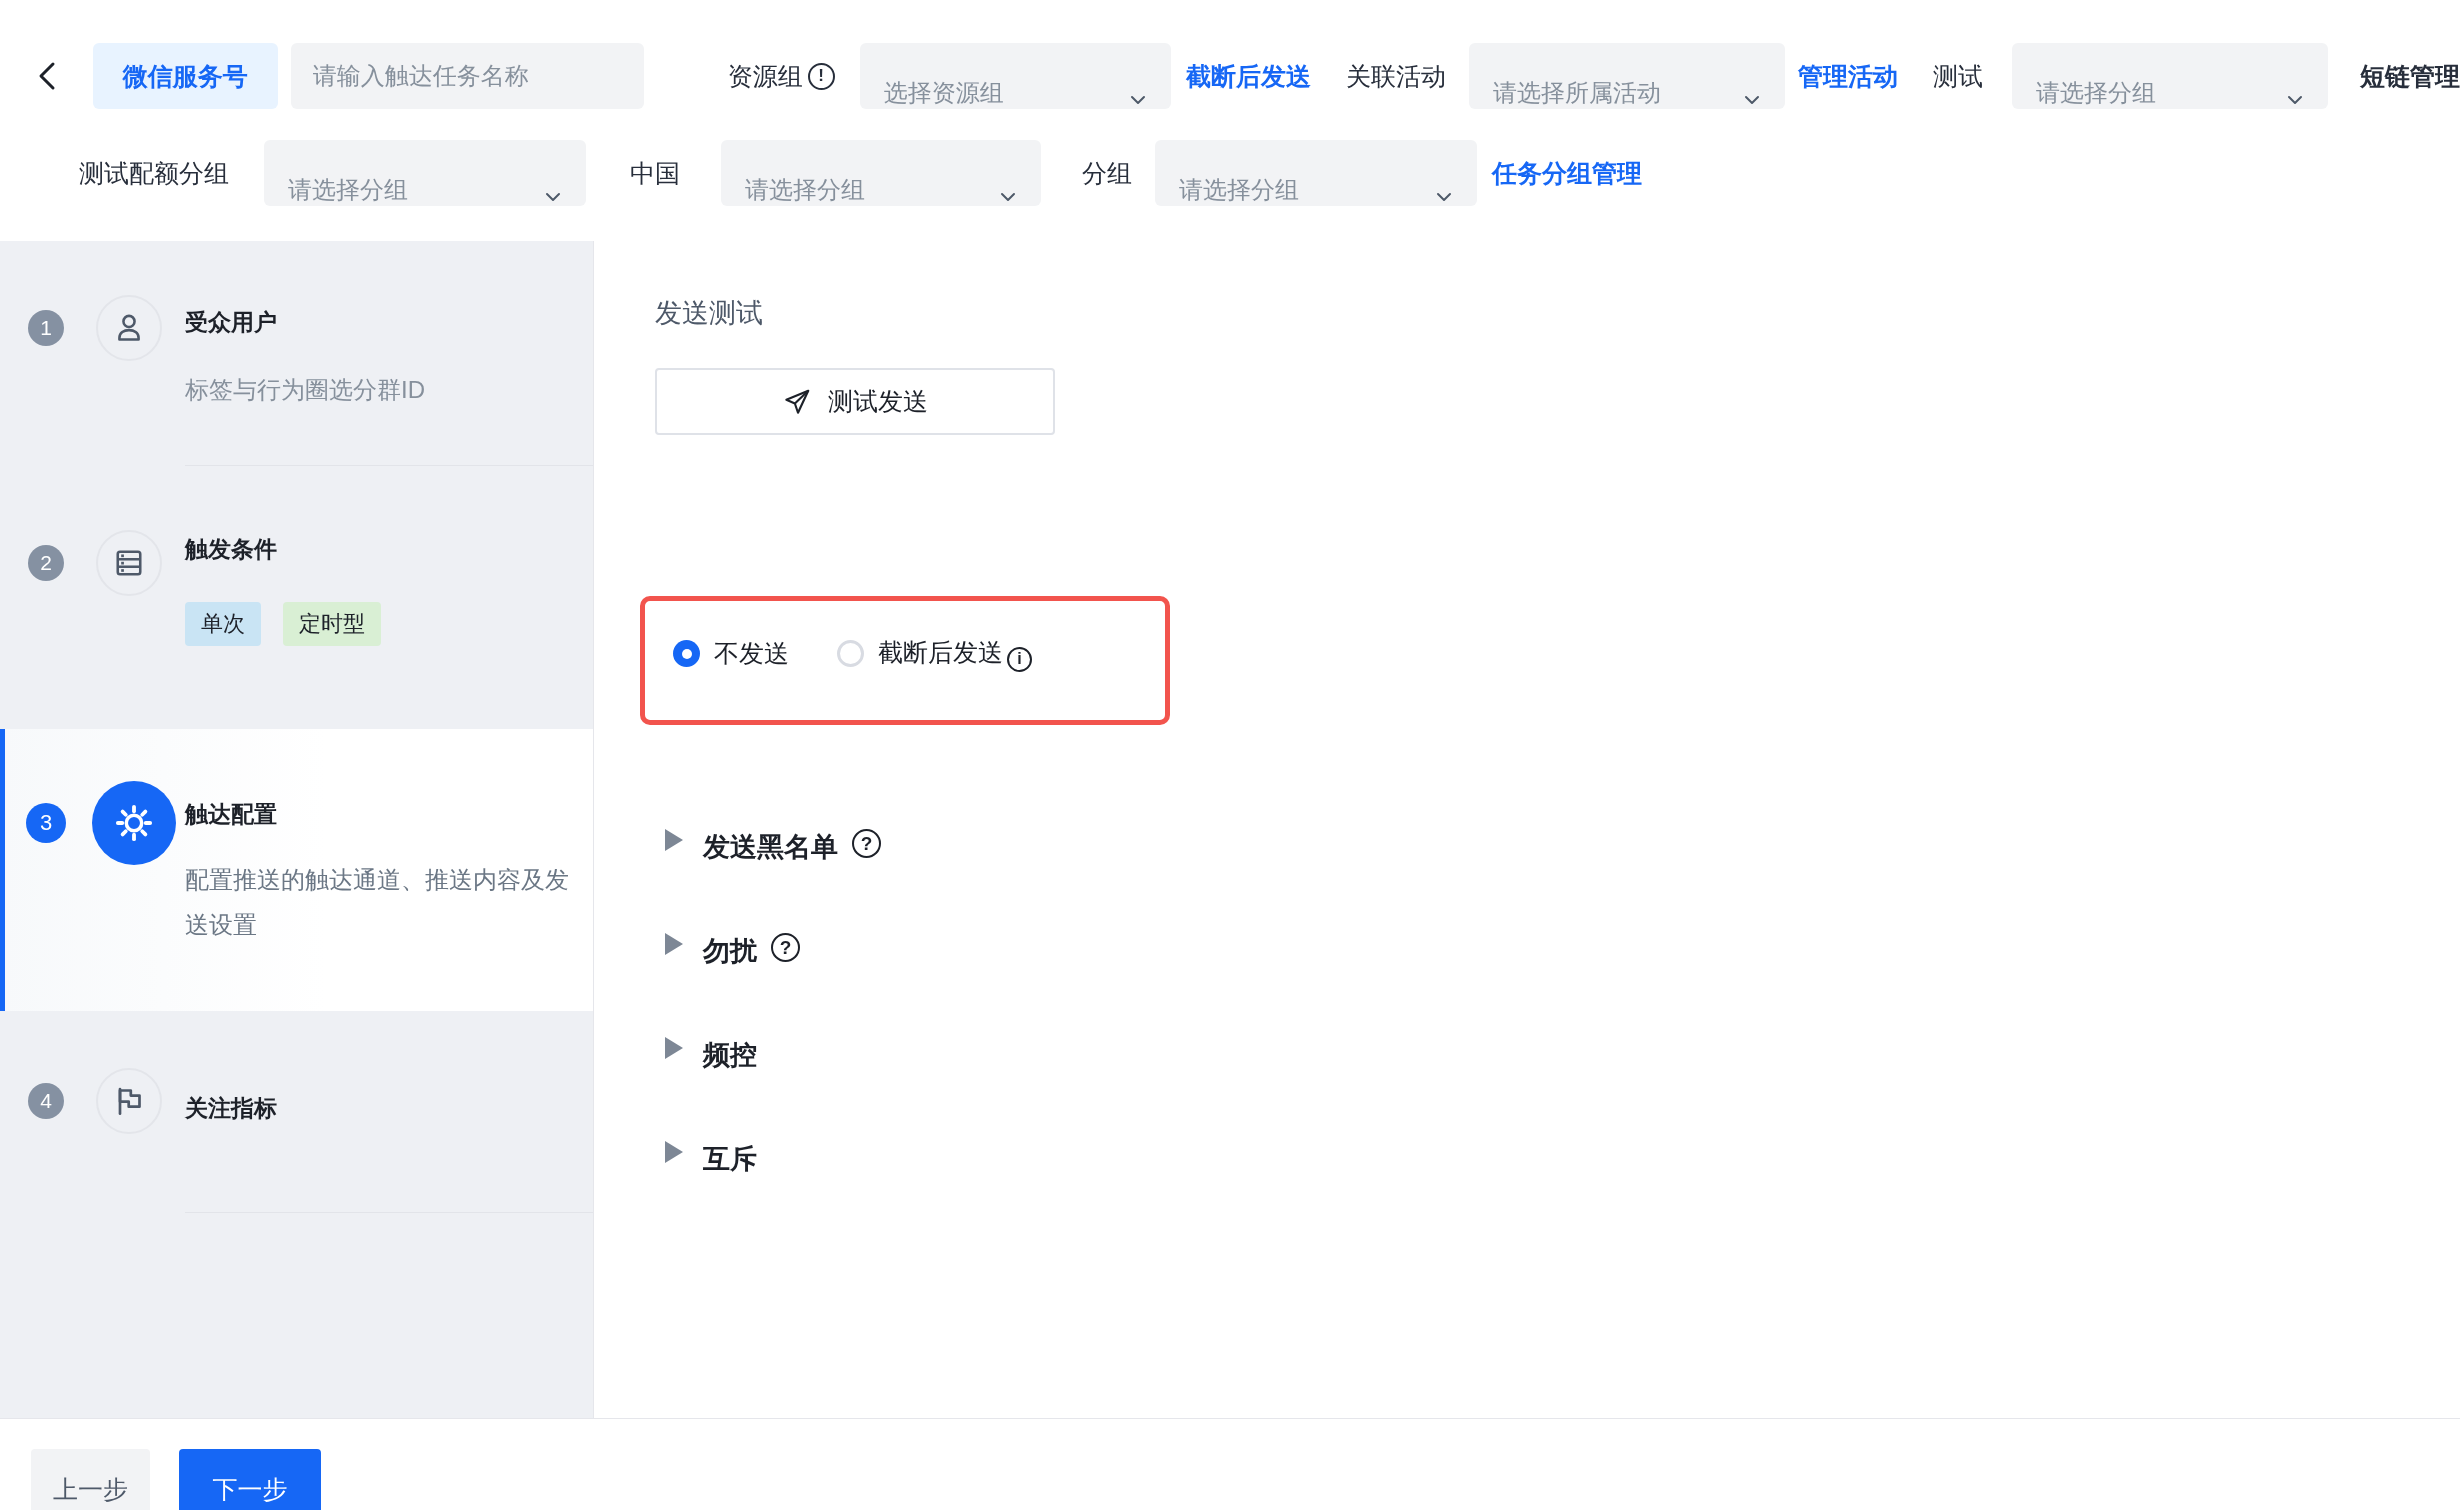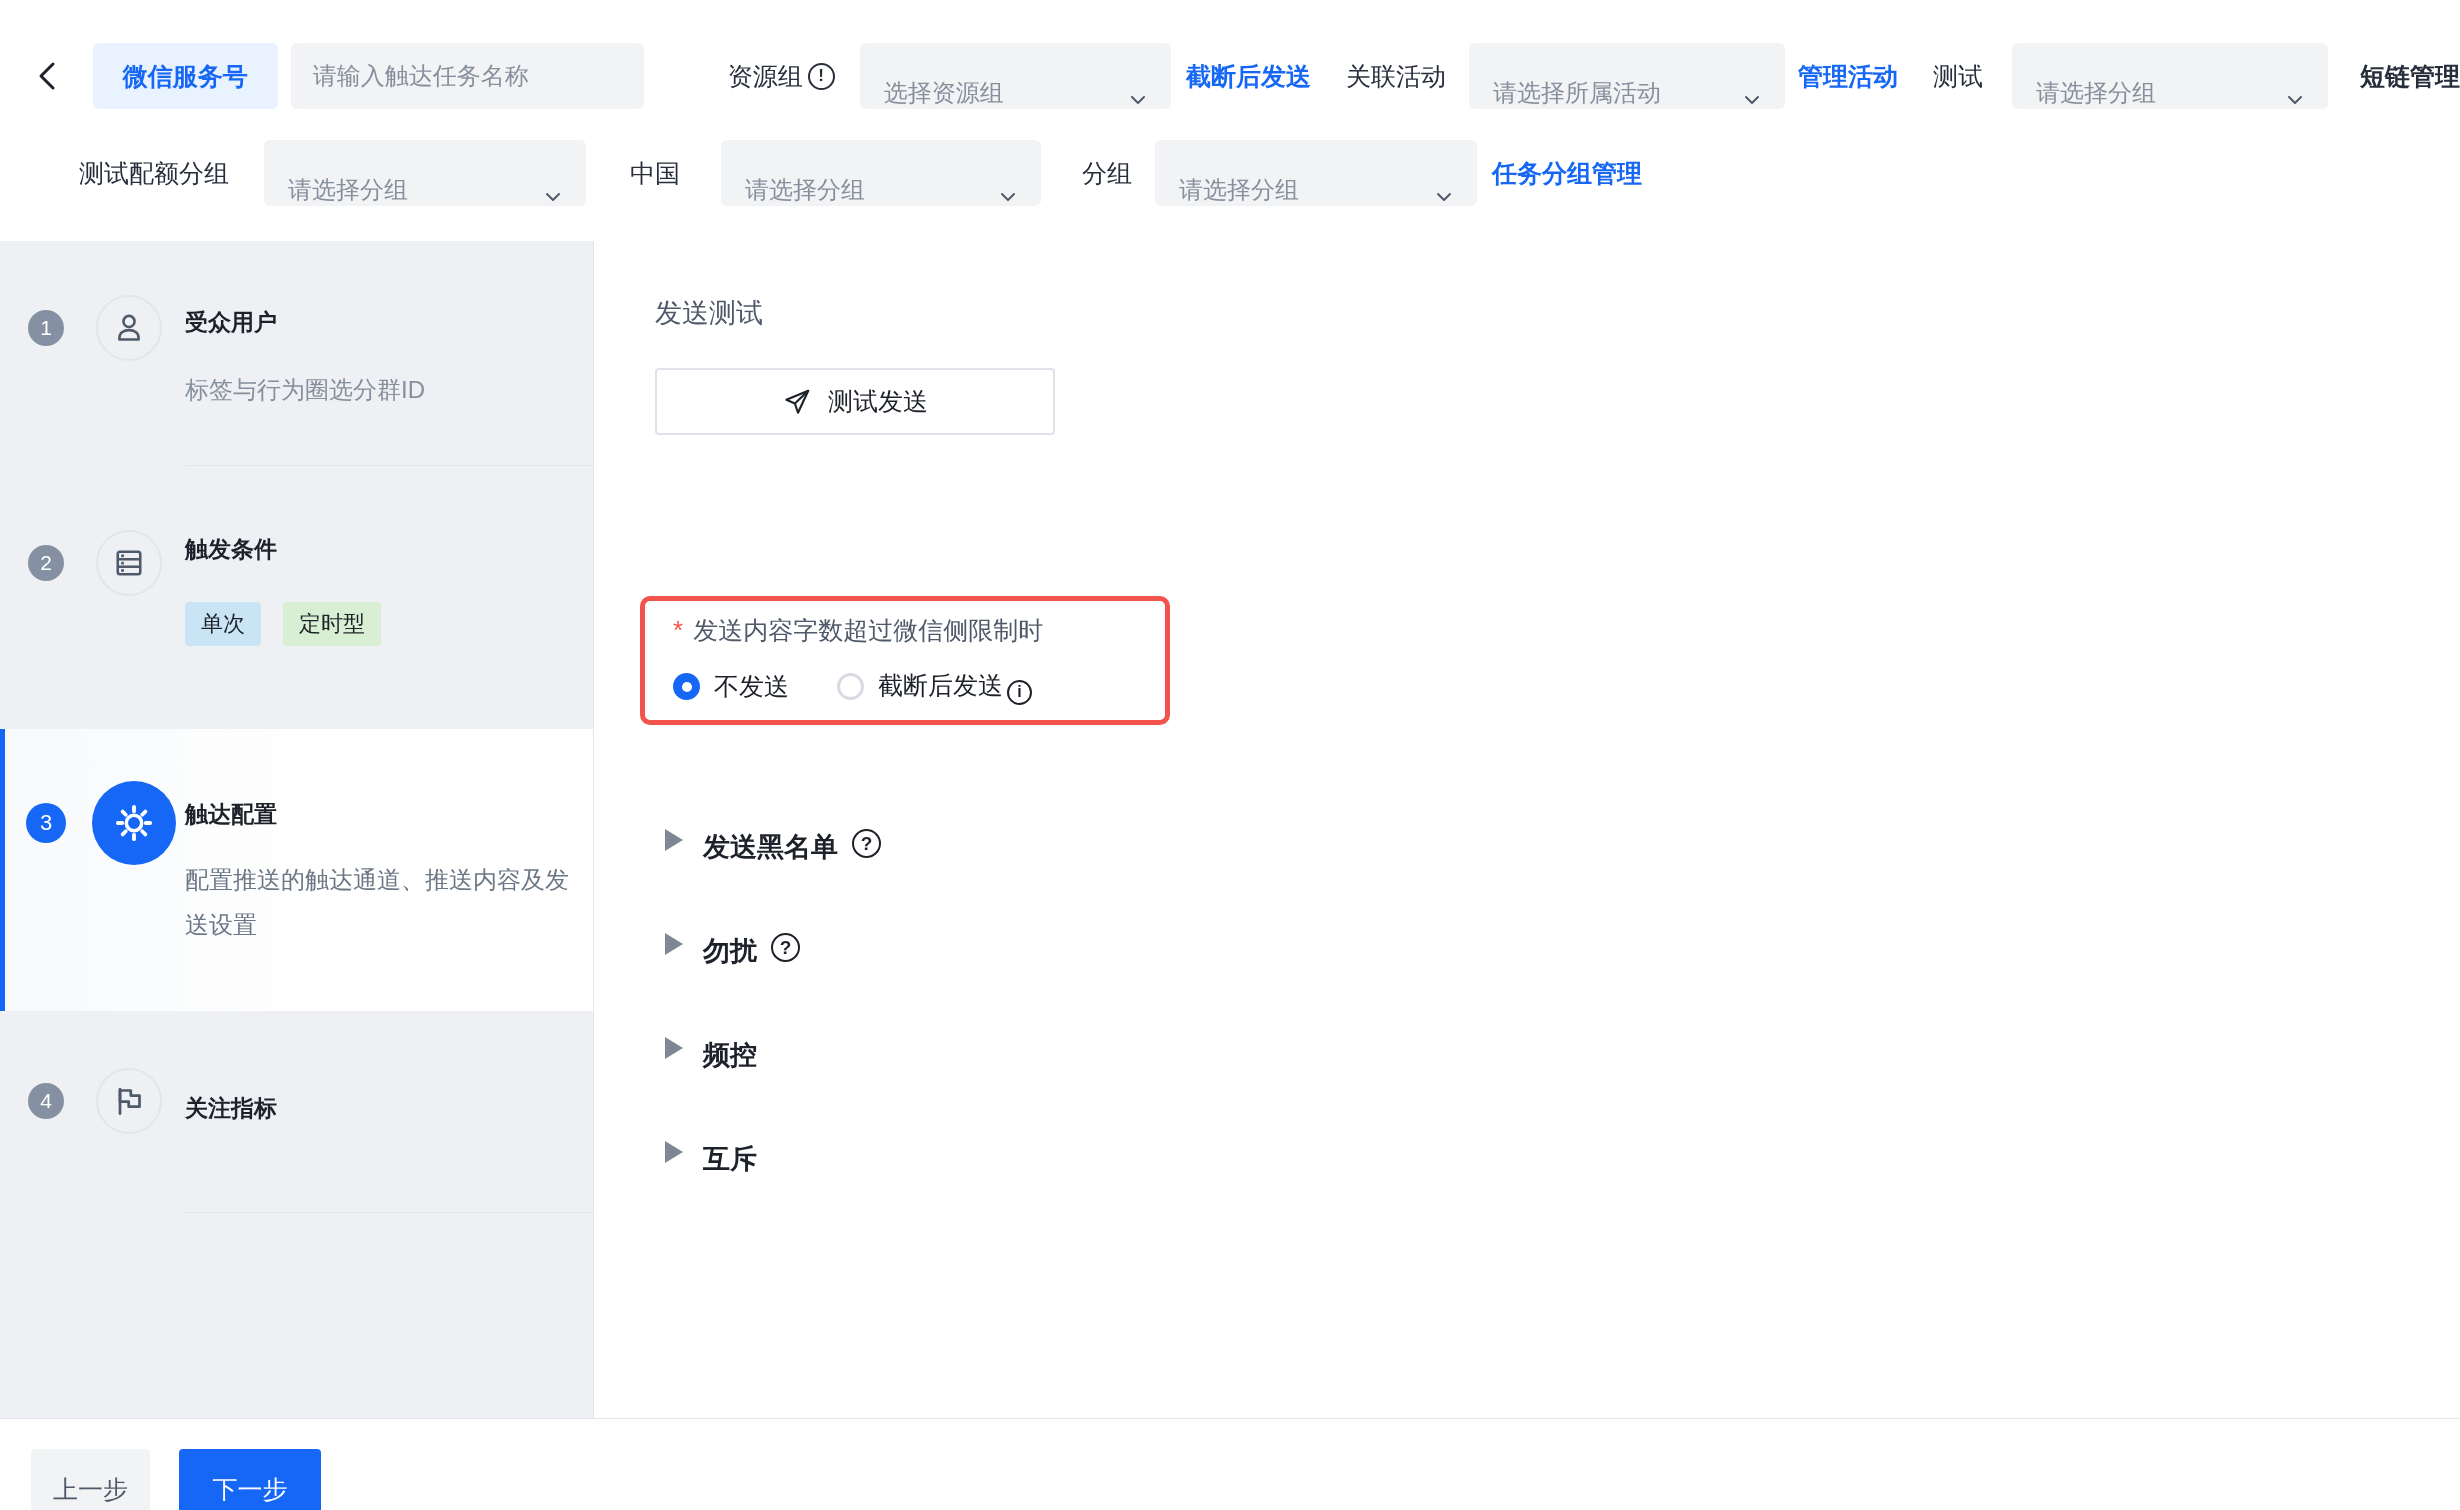--- a/index.html
+++ b/index.html
@@ -295,23 +295,20 @@
 
       <button class="test-send-btn">
         <svg width="30" height="30" viewBox="0 0 24 24">
           <path d="M21 3 L3.5 10.2 L10.3 13.2 L12.8 20.6 Z" fill="none" stroke="#1d2129" stroke-width="1.7" stroke-linejoin="round"></path>
           <line x1="10.3" y1="13.2" x2="21" y2="3" stroke="#1d2129" stroke-width="1.7"></line>
         </svg>
         <span>测试发送</span>
       </button>
 
       <div class="redbox">
-        <div>
-          <span class="req">*</span><span class="qlabel">发送内容字数超过微信侧限制时</span>
-        </div>
         <div class="radio-row">
           <span class="radio on"></span>
           <span class="radio-label">不发送</span>
           <span class="gap48"></span>
           <span class="radio off"></span>
           <span class="radio-label"><span>截断后发送</span><span class="info-ic">i</span></span>
         </div>
       </div>
 
       <div class="fold-list">

